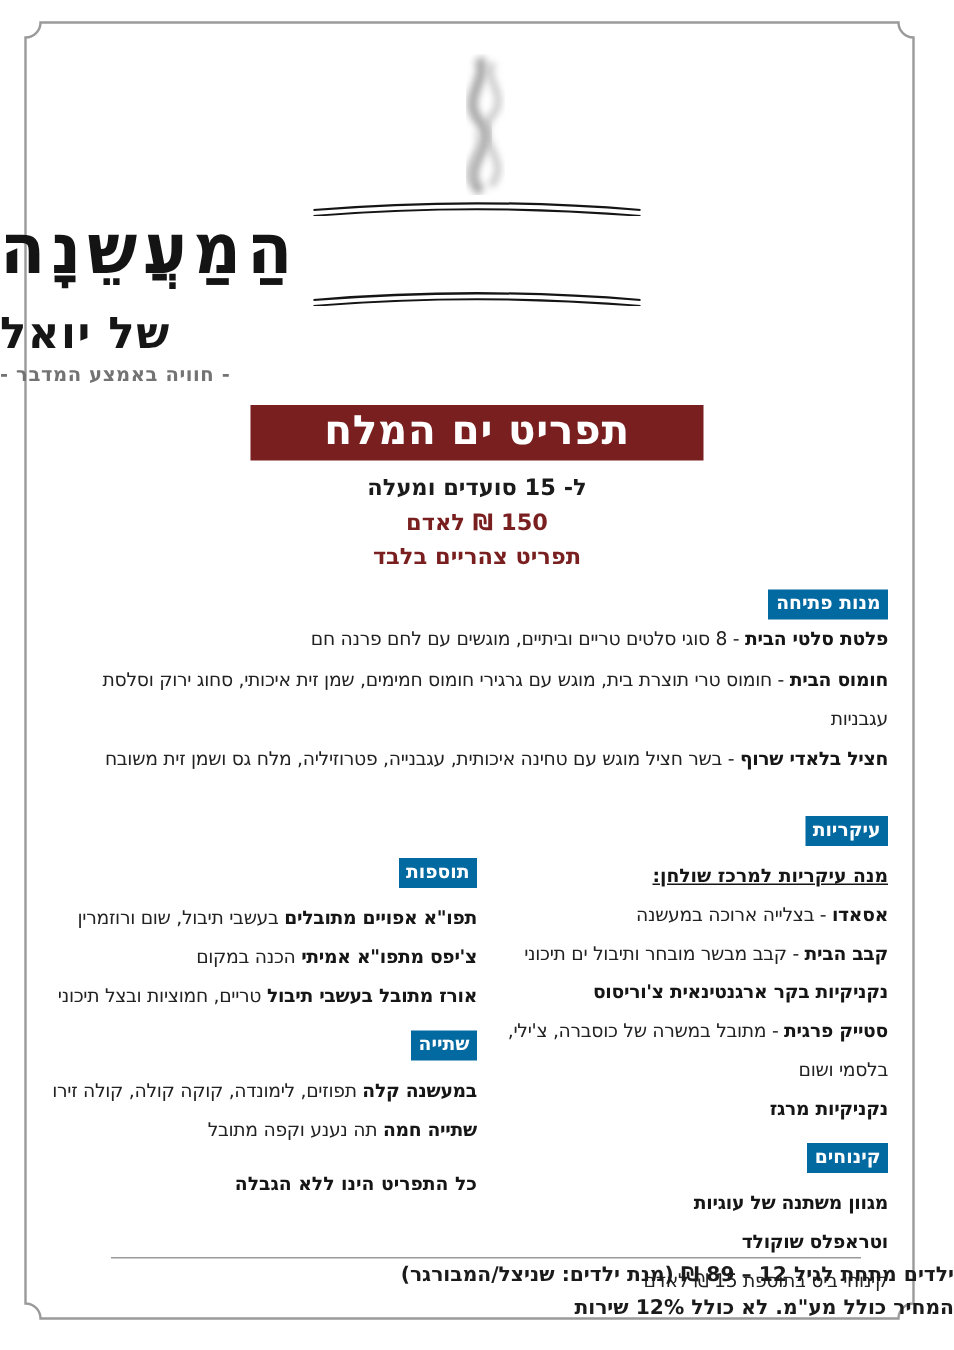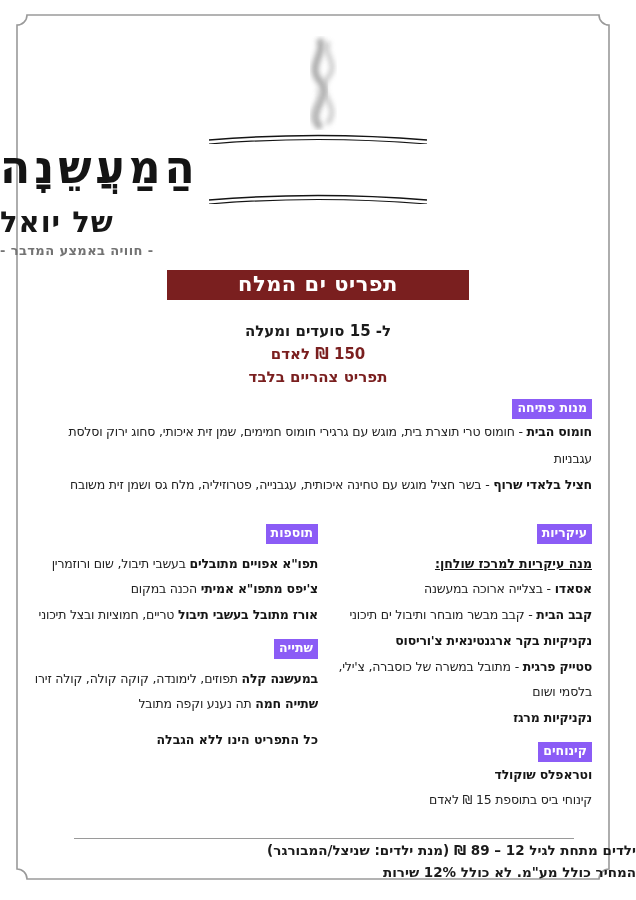--- a/index.html
+++ b/index.html
@@ -14,35 +14,35 @@
   .smoke{display:block;margin:36px auto 0;}
   .logo-arcs{display:block;margin:0 auto;}
   .brand{
     font-size:44px;font-weight:800;line-height:1.02;letter-spacing:4px;
     color:#141414;transform:scaleY(1.06);margin-top:1px;
   }
   .brand-sub{font-size:29px;font-weight:800;line-height:1.05;margin-top:3px;color:#161616;letter-spacing:1px;}
   .tagline{font-size:13px;font-weight:bold;color:#737373;margin-top:6px;letter-spacing:.4px;}
   .banner{
     width:302px;margin:12px auto 0;background:#7a1f1f;color:#ffffff;
-    font-size:21px;font-weight:800;text-align:center;padding:2px 0 4px;letter-spacing:.5px;
+    font-size:27px;font-weight:800;text-align:center;padding:2px 0 4px;letter-spacing:.5px;
   }
-  .intro1{font-size:15px;font-weight:800;margin-top:22px;text-align:center;color:#1b1b1b;}
+  .intro1{font-size:15px;font-weight:800;margin-top:9px;text-align:center;color:#1b1b1b;}
   .intro2,.intro3{font-size:15px;font-weight:800;margin-top:5px;text-align:center;color:#7a1f1f;}
   .starters{margin-top:11px;padding:0 44px 0 28px;}
   .sec-header{
-    display:inline-block;background:#8b5cf6;color:#ffffff;
+    display:inline-block;background:#0369a1;color:#ffffff;
     font-size:12.5px;font-weight:bold;padding:1px 5px 2px;line-height:1.35;
   }
   .item{font-size:12.5px;line-height:2.06;letter-spacing:-.2px;color:#222;}
   .starters .item{line-height:2.12;}
   .b{font-weight:bold;color:#161616;}
   .columns{display:flex;gap:12px;margin-top:23px;padding:0 44px 0 28px;align-items:flex-start;}
   .col-mains{flex:0 0 262px;}
-  .col-sides{flex:1 1 auto;}
+  .col-sides{flex:1 1 auto;margin-top:28px;}
   .subtitle{font-size:12.5px;font-weight:bold;text-decoration:underline;line-height:2.06;margin-top:7px;color:#161616;}
   .col .sec-header{margin-bottom:0;}
   .mt-items{margin-top:7px;}
   .desserts-block,.drinks-block{margin-top:9px;}
   .menu-note{font-size:12.5px;font-weight:bold;margin-top:13px;line-height:1.6;color:#161616;padding-left:2px;}
   .footer{position:absolute;top:802px;left:12px;right:0;}
   .footer-divider{border-top:1px solid #9a9a9a;margin:0 62px;}
   .footer-line{font-size:13.5px;font-weight:800;line-height:1.65;color:#1b1b1b;}
   .footer-line:first-of-type{margin-top:9px;}
 </style>
@@ -81,37 +81,39 @@
     <div class="tagline">- חוויה באמצע המדבר -</div>
   </div>
 
   <div class="banner">תפריט ים המלח</div>
   <div class="intro1">ל- 15 סועדים ומעלה</div>
   <div class="intro2">150 ₪ לאדם</div>
   <div class="intro3">תפריט צהריים בלבד</div>
 
   <div class="starters">
     <span class="sec-header">מנות פתיחה</span>
+    <div class="item"><span class="b">פלטת סלטי הבית</span><span> - 8 סוגי סלטים טריים וביתיים, מוגשים עם לחם פרנה חם</span></div>
     <div class="item"><span class="b">חומוס הבית</span><span> - חומוס טרי תוצרת בית, מוגש עם גרגירי חומוס חמימים, שמן זית איכותי, סחוג ירוק וסלסת עגבניות</span></div>
     <div class="item"><span class="b">חציל בלאדי שרוף</span><span> - בשר חציל מוגש עם טחינה איכותית, עגבנייה, פטרוזיליה, מלח גס ושמן זית משובח</span></div>
   </div>
 
   <div class="columns">
 
     <div class="col col-mains">
       <span class="sec-header">עיקריות</span>
       <div class="subtitle">מנה עיקריות למרכז שולחן:</div>
       <div class="item"><span class="b">אסאדו</span><span> - בצלייה ארוכה במעשנה</span></div>
       <div class="item"><span class="b">קבב הבית</span><span> - קבב מבשר מובחר ותיבול ים תיכוני</span></div>
       <div class="item"><span class="b">נקניקיות בקר ארגנטינאית צ'וריסוס</span><span></span></div>
       <div class="item"><span class="b">סטייק פרגית</span><span> - מתובל במשרה של כוסברה, צ'ילי, בלסמי ושום</span></div>
       <div class="item"><span class="b">נקניקיות מרגז</span><span></span></div>
 
       <div class="desserts-block">
         <span class="sec-header">קינוחים</span>
+        <div class="item mt-items"><span class="b">מגוון משתנה של עוגיות</span><span></span></div>
         <div class="item"><span class="b">וטראפלס שוקולד</span><span></span></div>
         <div class="item"><span class="b"></span><span>קינוחי ביס בתוספת 15 ₪ לאדם</span></div>
       </div>
     </div>
 
     <div class="col col-sides">
       <span class="sec-header">תוספות</span>
       <div class="item mt-items"><span class="b">תפו"א אפויים מתובלים</span><span> בעשבי תיבול, שום ורוזמרין</span></div>
       <div class="item"><span class="b">צ'יפס מתפו"א אמיתי</span><span> הכנה במקום</span></div>
       <div class="item"><span class="b">אורז מתובל בעשבי תיבול</span><span> טריים, חמוציות ובצל תיכוני</span></div>

